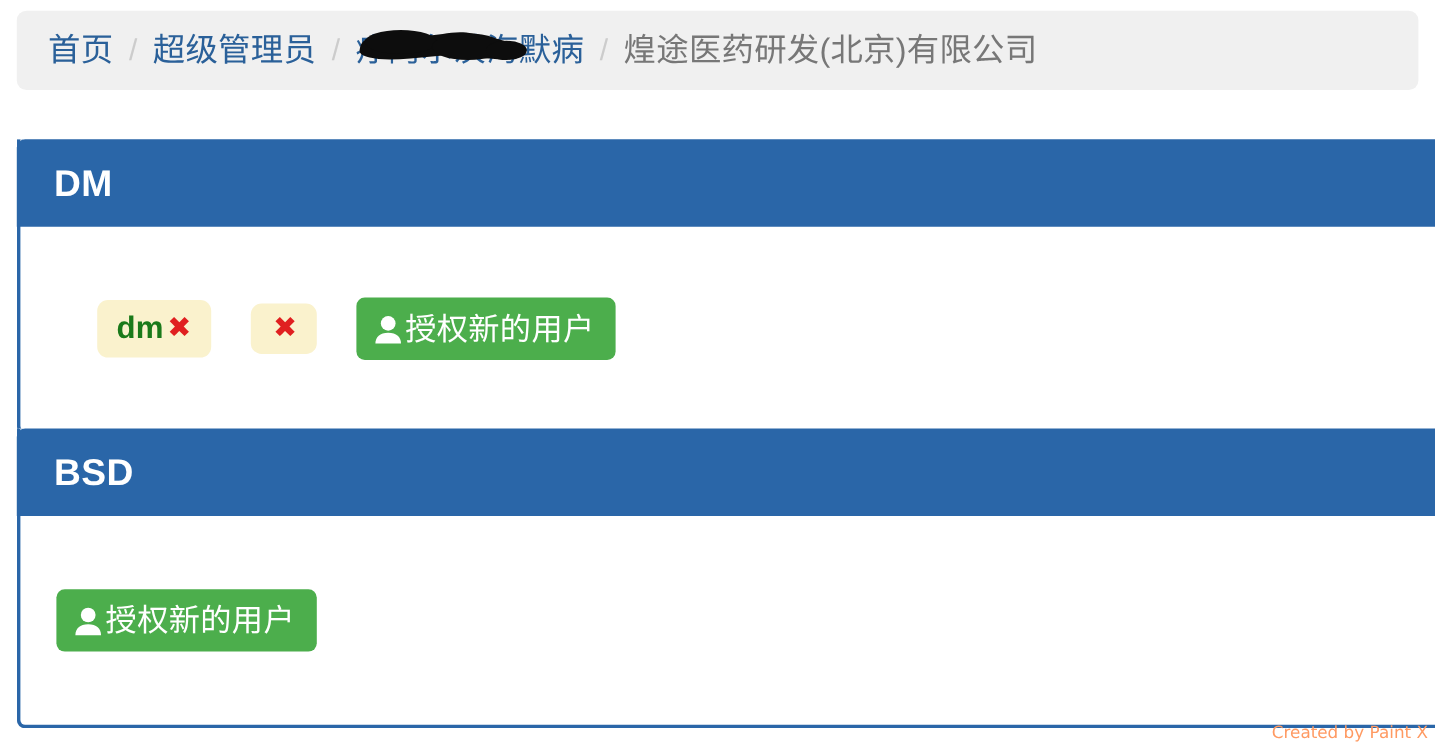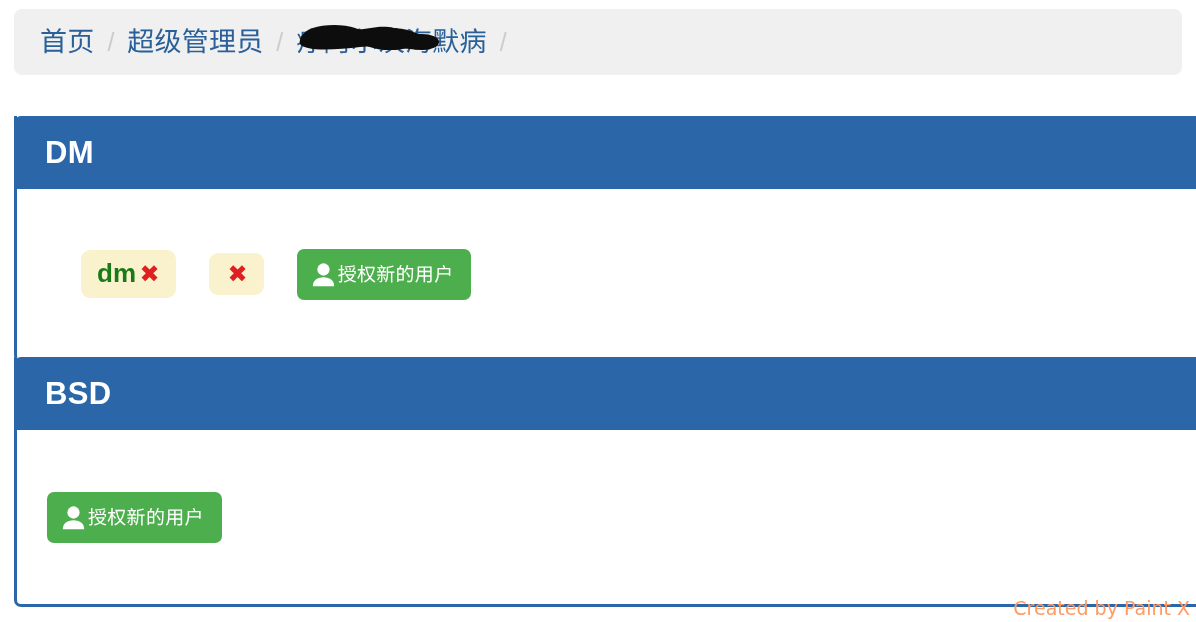--- a/index.html
+++ b/index.html
@@ -131,21 +131,21 @@
 
   
   .btn-grant {
     display: inline-flex;
     align-items: center;
     background: #4cae4c;
     color: #ffffff;
     border: none;
     border-radius: 7px;
     padding: 13px 18px 13px 15px;
-    font-size: 19px;
+    font-size: 26px;
     line-height: 1;
     font-family: inherit;
     cursor: pointer;
     white-space: nowrap;
   }
   .btn-grant .user-icon {
     display: inline-block;
     width: 23px;
     height: 25px;
     margin-right: 3px;
@@ -154,21 +154,21 @@
   .btn-grant .btn-grant-label {
     letter-spacing: 0.3px;
   }
 
   
   .watermark {
     position: absolute;
     right: 6px;
     bottom: 4px;
     color: #ff9a62;
-    font-size: 19px;
+    font-size: 14px;
     line-height: 1;
     font-family: "DejaVu Sans", sans-serif;
     white-space: nowrap;
   }
 </style>
 </head>
 <body>
 
 <nav class="breadcrumb-bar">
   <a class="crumb" href="#">首页</a>
@@ -178,20 +178,21 @@
   <span class="crumb-redacted">
     <a class="crumb" href="#">疗阿尔茨海默病</a>
     <svg class="redaction-blob" viewBox="0 0 152 38">
       <path d="M10 22 C12 10, 34 7, 56 11 C74 14, 86 6, 104 10 C124 14, 140 18, 146 23 C150 29, 138 33, 120 31 C100 29, 86 27, 70 29 C52 31, 30 33, 18 30 C10 28, 9 26, 10 22 Z" fill="#0d0d0d"></path>
       <ellipse cx="44" cy="17" rx="30" ry="10" fill="#0d0d0d"></ellipse>
       <ellipse cx="100" cy="21" rx="30" ry="11" fill="#0d0d0d"></ellipse>
       <ellipse cx="132" cy="24" rx="17" ry="8" fill="#0d0d0d"></ellipse>
     </svg>
   </span>
   <span class="crumb-sep">/</span>
+  <span class="crumb active">煌途医药研发(北京)有限公司</span>
 </nav>
 
 <section class="panel" id="panel-dm">
   <div class="panel-heading">
     <span class="panel-title">DM</span>
   </div>
   <div class="panel-body">
 
     <span class="role-badge">
       <span class="role-badge-label">dm</span>

